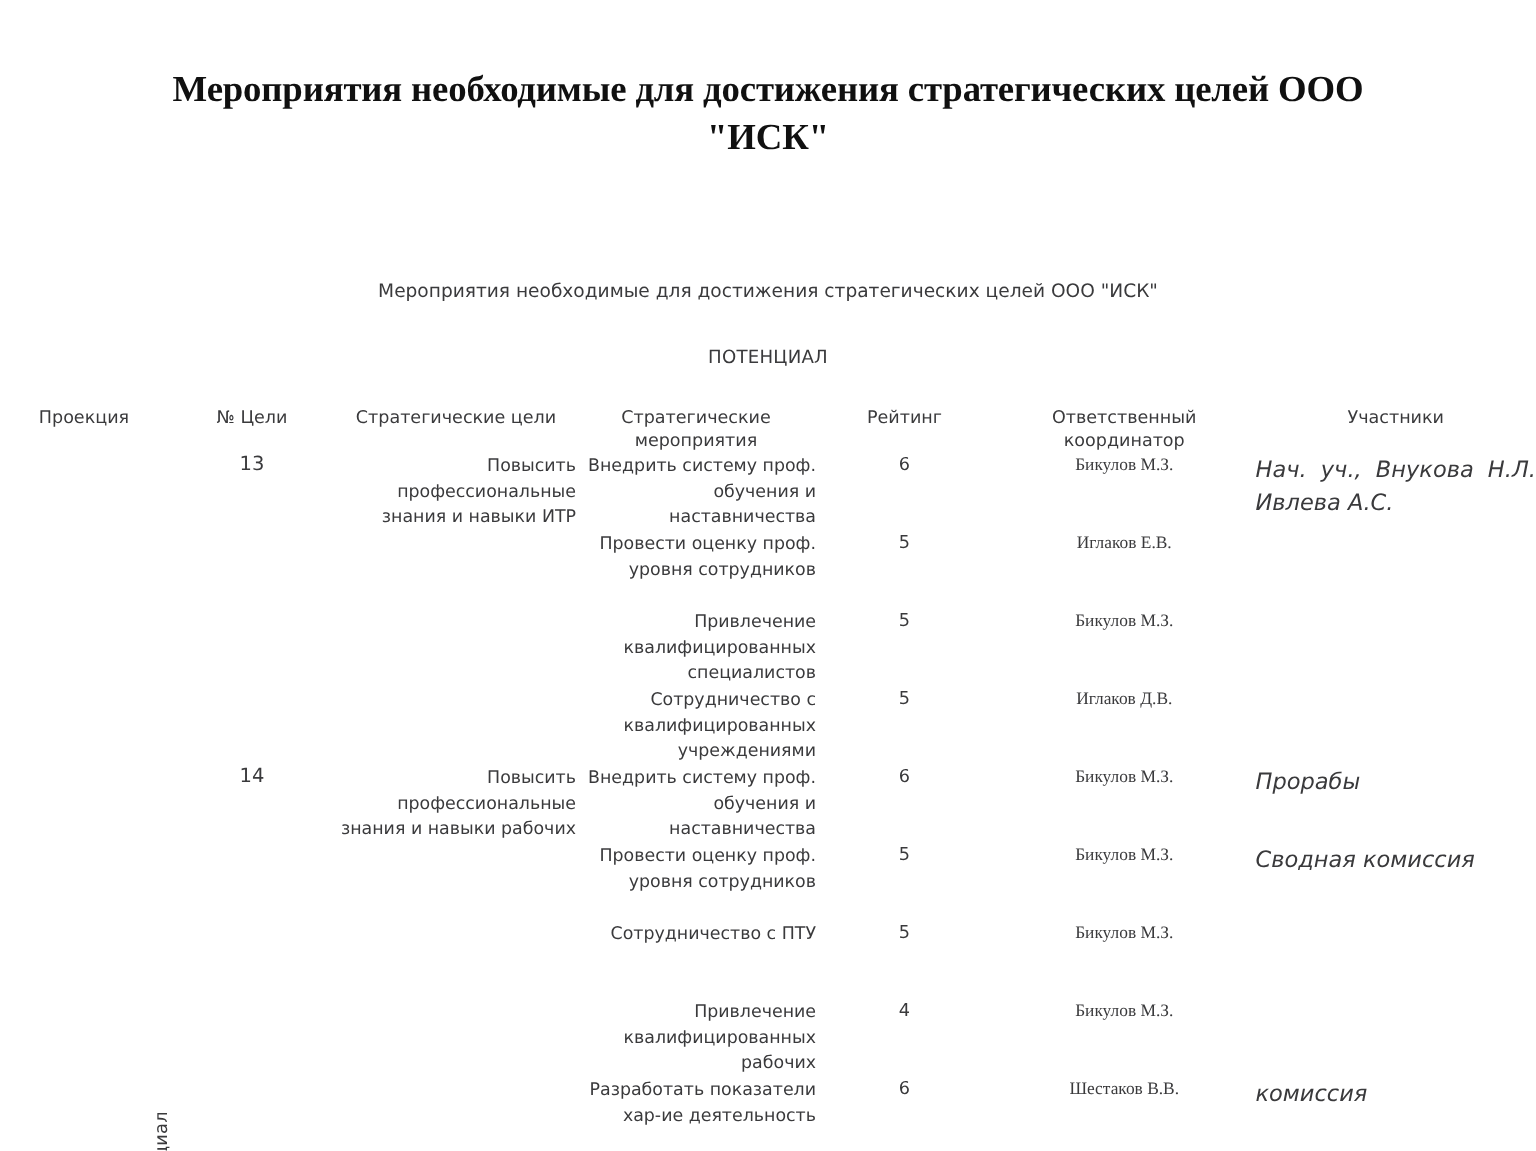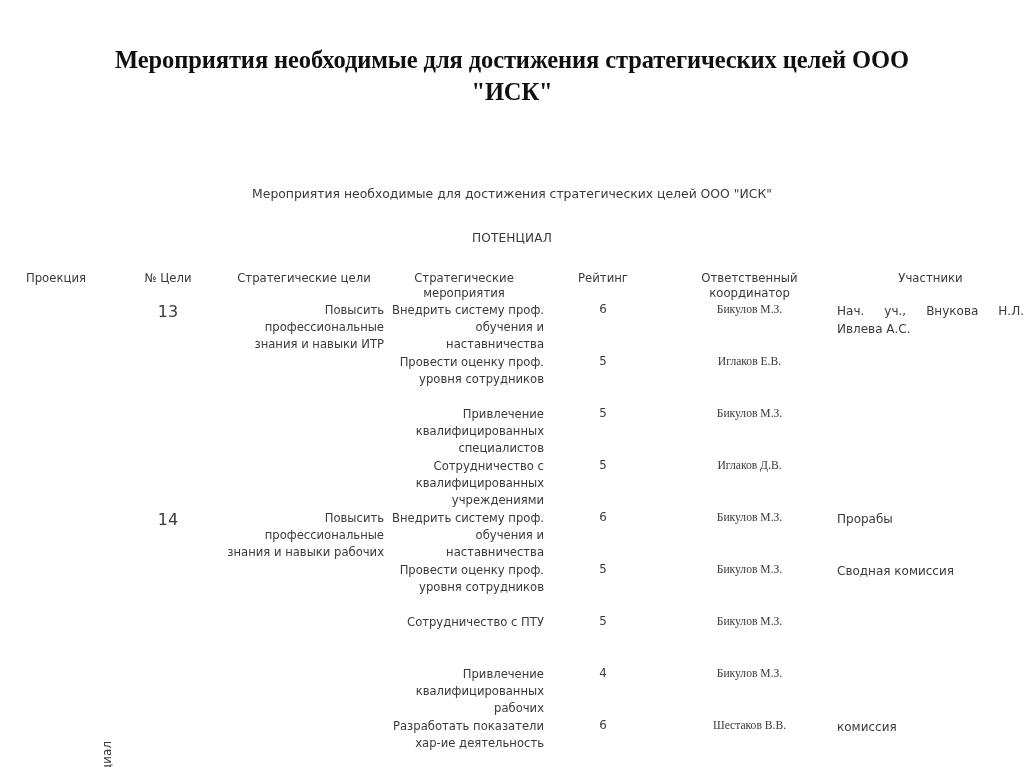--- a/index.html
+++ b/index.html
@@ -94,21 +94,21 @@
   .col-meas   { width: 160px; }
   .col-rate   { width: 118px; }
   .col-coord  { width: 175px; }
   .col-part   { width: 187px; }
 
   
   .c-proj { }
   .c-num {
     text-align: center;
     vertical-align: middle;
-    font-size: 16px;
+    font-size: 13px;
     color: #3a3a3c;
   }
   .c-goal {
     text-align: right;
     vertical-align: middle;
     line-height: 1.47;
     font-size: 11.6px;
     padding: 0 6px;
     color: #3a3a3c;
   }
@@ -132,24 +132,25 @@
     vertical-align: middle;
     font-size: 11.6px;
     color: #3a3a3c;
     line-height: 1.45;
     font-family: Liberation Serif, serif;
   }
   .c-part {
     text-align: justify;
     text-align-last: left;
     vertical-align: middle;
-    font-size: 12px;
+    font-size: 15px;
     color: #3a3a3c;
     line-height: 1.5;
     padding: 0 18px 0 6px;
+    font-style: italic;
   }
   .c-part.single {
     text-align: left;
     text-align-last: left;
   }
   .vert-label {
     position: absolute;
     left: 58px;
     bottom: -44px;
     transform: rotate(-90deg);

